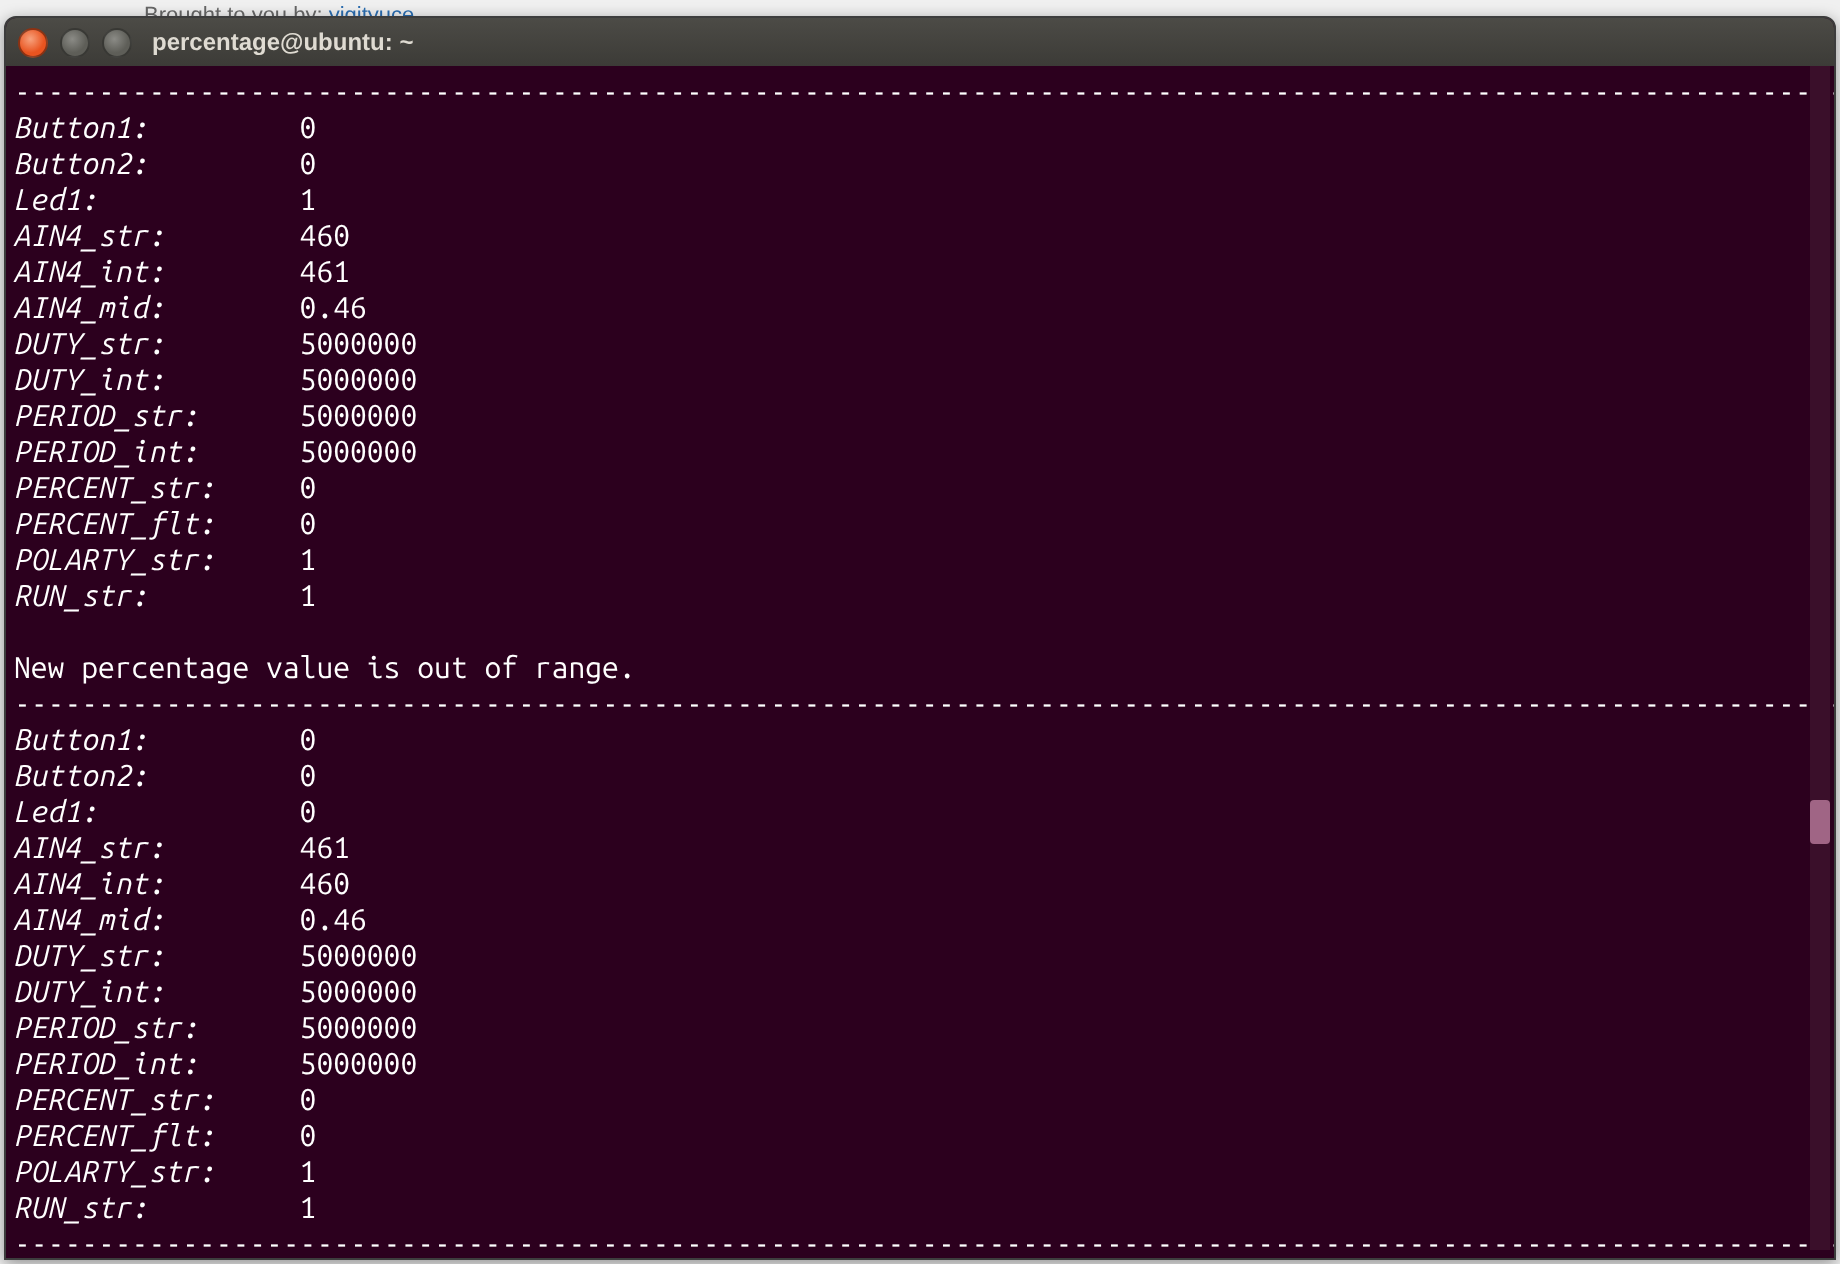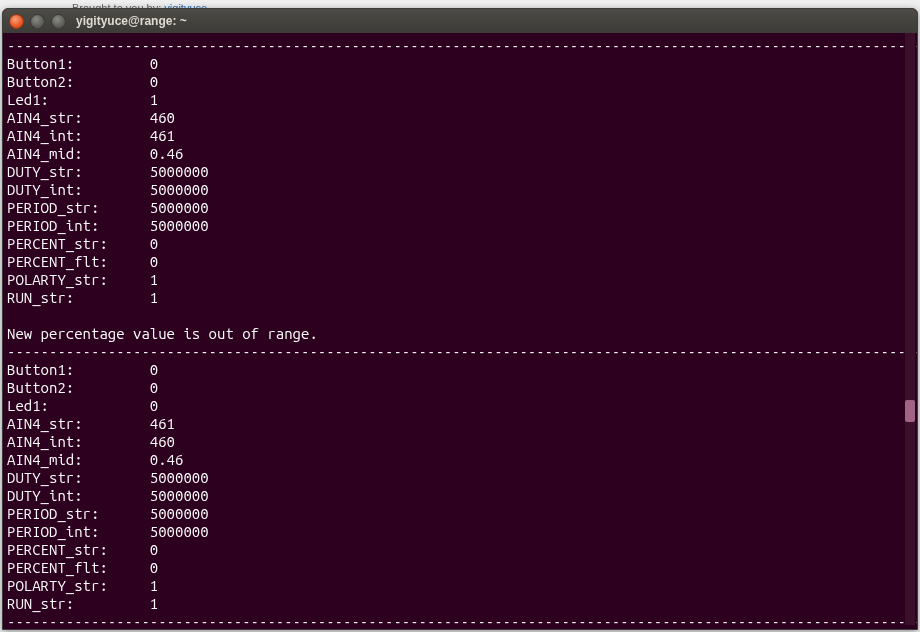--- a/index.html
+++ b/index.html
@@ -79,36 +79,36 @@
     .scrollbar-thumb {
       position: absolute;
       right: 0;
       top: 62%;
       width: 100%;
       height: 22px;
       background: #a06585;
       border-radius: 2px;
     }
     .row { display: block; }
-    .col-label { display: inline-block; width: 17ch; }
+    .col-label { display: inline-block; width: 17ch; font-style: italic; }
     .col-value { display: inline-block; }
   </style>
 </head>
 <body>
 
 <div class="bg-hint">
   <span>Brought to you by: </span><a href="#">yigityuce</a>
 </div>
 
 <div class="window">
   <div class="titlebar">
     <span class="win-btn btn-close"></span>
     <span class="win-btn btn-min"></span>
     <span class="win-btn btn-max"></span>
-    <span class="title-text">yigityuce@range: ~</span>
+    <span class="title-text">percentage@ubuntu: ~</span>
   </div>
 
   <div class="terminal" id="terminal"><span class="row">------------------------------------------------------------------------------------------------------------------</span><span class="row"><span class="col-label">Button1:</span><span class="col-value">0</span></span><span class="row"><span class="col-label">Button2:</span><span class="col-value">0</span></span><span class="row"><span class="col-label">Led1:</span><span class="col-value">1</span></span><span class="row"><span class="col-label">AIN4_str:</span><span class="col-value">460</span></span><span class="row"><span class="col-label">AIN4_int:</span><span class="col-value">461</span></span><span class="row"><span class="col-label">AIN4_mid:</span><span class="col-value">0.46</span></span><span class="row"><span class="col-label">DUTY_str:</span><span class="col-value">5000000</span></span><span class="row"><span class="col-label">DUTY_int:</span><span class="col-value">5000000</span></span><span class="row"><span class="col-label">PERIOD_str:</span><span class="col-value">5000000</span></span><span class="row"><span class="col-label">PERIOD_int:</span><span class="col-value">5000000</span></span><span class="row"><span class="col-label">PERCENT_str:</span><span class="col-value">0</span></span><span class="row"><span class="col-label">PERCENT_flt:</span><span class="col-value">0</span></span><span class="row"><span class="col-label">POLARTY_str:</span><span class="col-value">1</span></span><span class="row"><span class="col-label">RUN_str:</span><span class="col-value">1</span></span><span class="row"> </span><span class="row">New percentage value is out of range.</span><span class="row">------------------------------------------------------------------------------------------------------------------</span><span class="row"><span class="col-label">Button1:</span><span class="col-value">0</span></span><span class="row"><span class="col-label">Button2:</span><span class="col-value">0</span></span><span class="row"><span class="col-label">Led1:</span><span class="col-value">0</span></span><span class="row"><span class="col-label">AIN4_str:</span><span class="col-value">461</span></span><span class="row"><span class="col-label">AIN4_int:</span><span class="col-value">460</span></span><span class="row"><span class="col-label">AIN4_mid:</span><span class="col-value">0.46</span></span><span class="row"><span class="col-label">DUTY_str:</span><span class="col-value">5000000</span></span><span class="row"><span class="col-label">DUTY_int:</span><span class="col-value">5000000</span></span><span class="row"><span class="col-label">PERIOD_str:</span><span class="col-value">5000000</span></span><span class="row"><span class="col-label">PERIOD_int:</span><span class="col-value">5000000</span></span><span class="row"><span class="col-label">PERCENT_str:</span><span class="col-value">0</span></span><span class="row"><span class="col-label">PERCENT_flt:</span><span class="col-value">0</span></span><span class="row"><span class="col-label">POLARTY_str:</span><span class="col-value">1</span></span><span class="row"><span class="col-label">RUN_str:</span><span class="col-value">1</span></span><span class="row">------------------------------------------------------------------------------------------------------------------</span></div>
 
   <div class="scrollbar-track">
     <div class="scrollbar-thumb"></div>
   </div>
 </div>
 
 </body></html>

